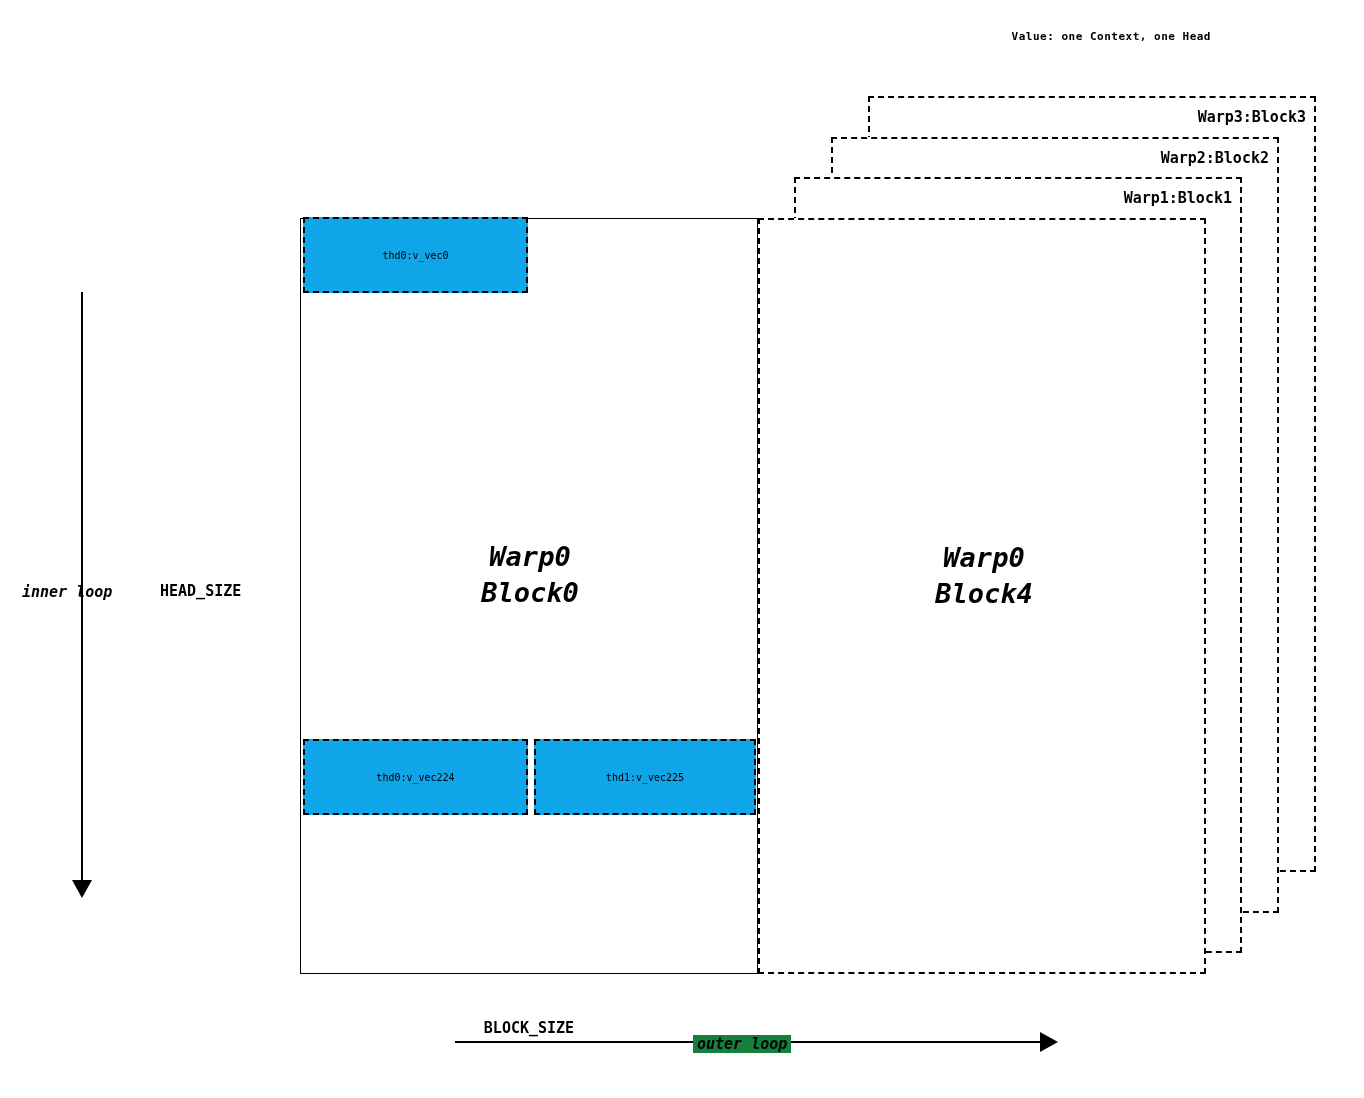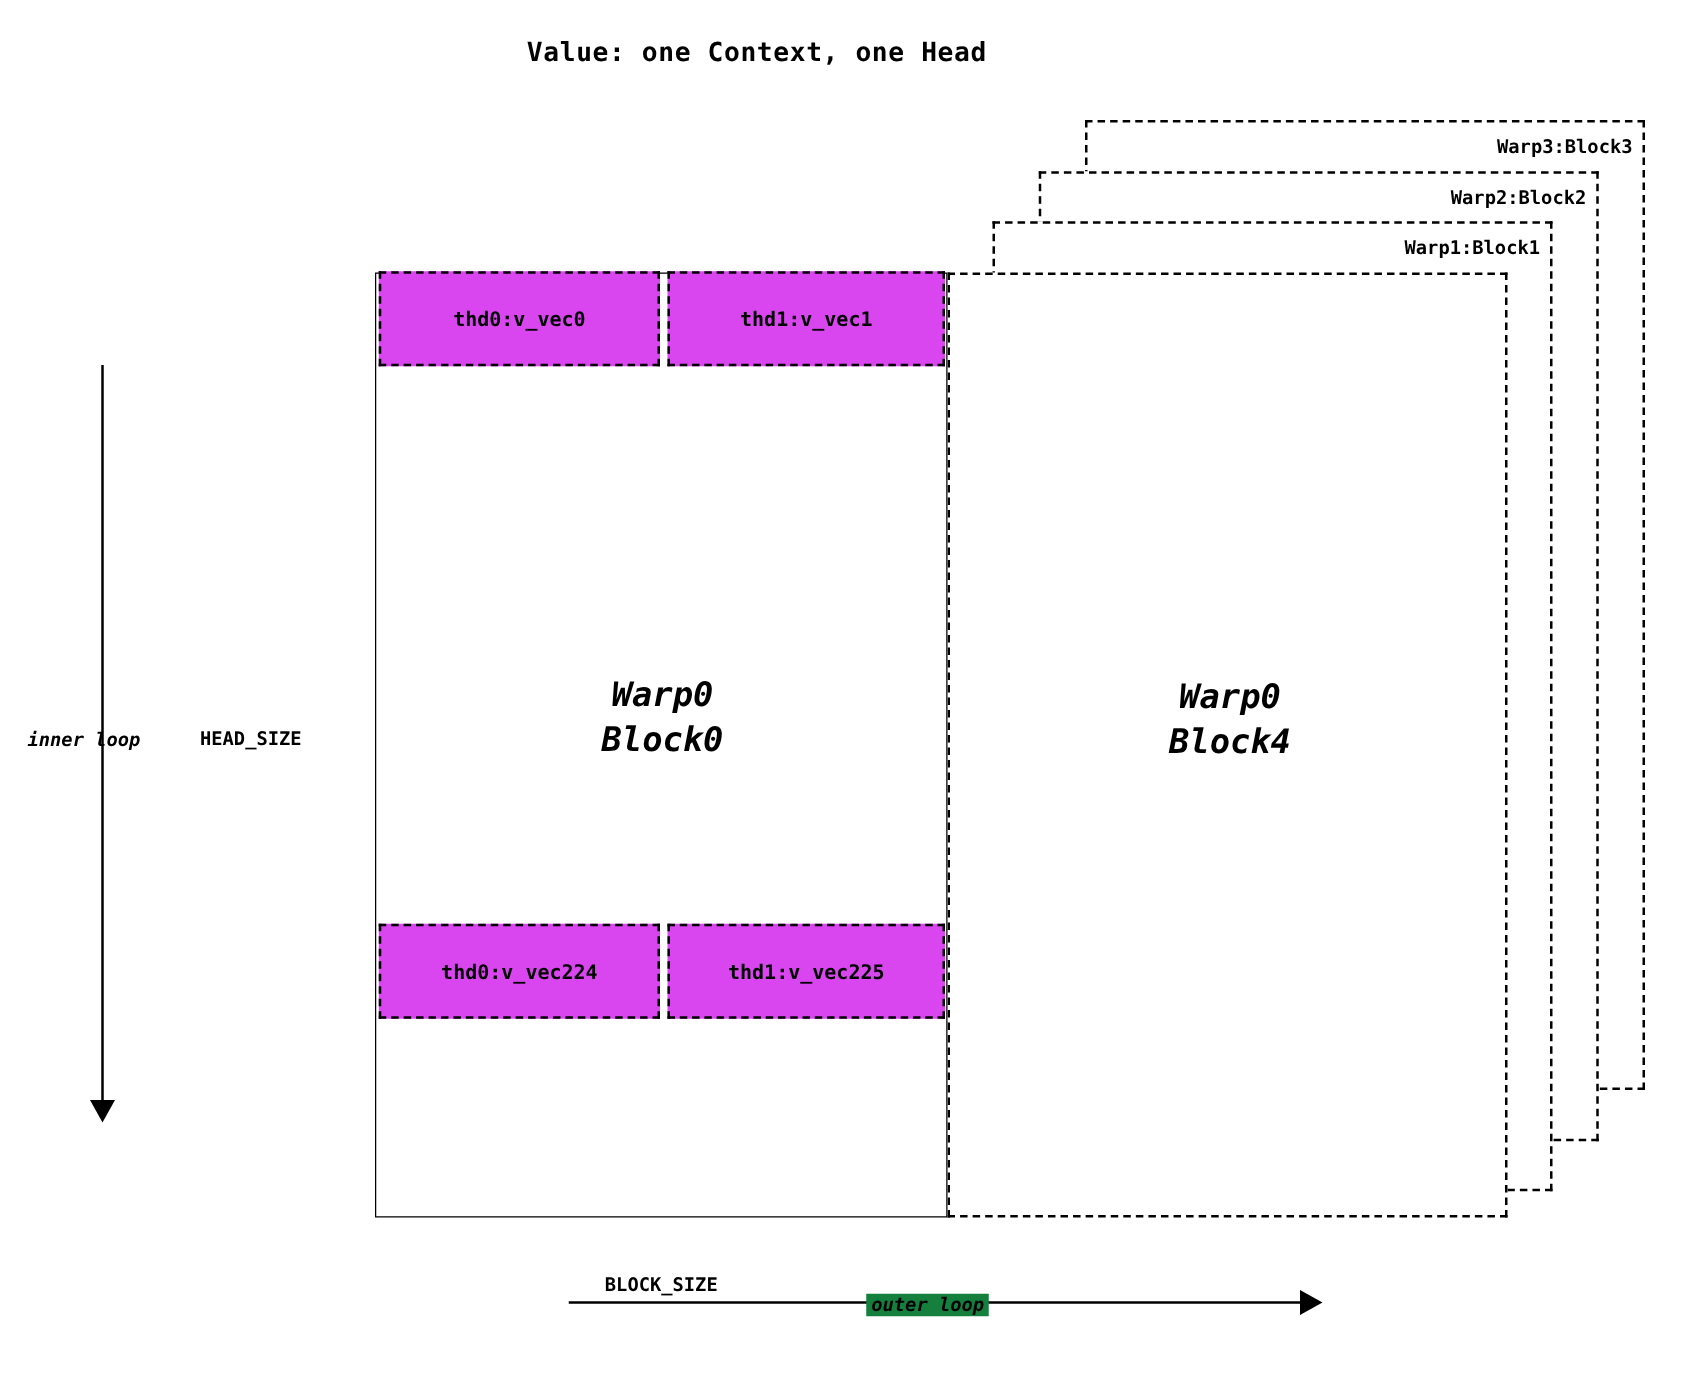--- a/index.html
+++ b/index.html
@@ -17,22 +17,22 @@
     height: 1098px;
     overflow: hidden;
   }
   .abs { position: absolute; }
 
   
   #title {
     left: 0;
     top: 30px;
     width: 1211px;
-    text-align: center;
-    font-size: 21px;
+    text-align: right;
+    font-size: 11px;
     font-weight: bold;
     letter-spacing: 0.5px;
   }
 
   
   .back-block {
     border: 2px dashed #000;
     background: #ffffff;
     box-sizing: border-box;
   }
@@ -94,23 +94,23 @@
     display: flex;
     left: 2px;
   }
   .cell {
     border: 2.5px dashed #000;
     box-sizing: border-box;
     height: 76px;
     display: flex;
     align-items: center;
     justify-content: center;
-    font-size: 16px;
-    font-weight: bold;
-    background: #d946ef;
+    font-size: 10px;
+    font-weight: normal;
+    background: #0ea5e9;
     white-space: nowrap;
   }
   .cell.c0 { width: 225px; }
   .cell.c1 { width: 222px; margin-left: 6px; }
 
   
   #vline {
     left: 81px;
     top: 292px;
     width: 2px;
@@ -198,21 +198,20 @@
 
   <div class="abs" id="block4">
     <div class="warp-caption">Warp0
 Block4</div>
   </div>
 
   <div class="abs" id="block0">
 
     <div class="cell-row" style="top:-2px;">
       <div class="cell c0">thd0:v_vec0</div>
-      <div class="cell c1">thd1:v_vec1</div>
     </div>
 
     <div class="cell-row" style="top:222px;">
     </div>
 
     <div class="cell-row" style="top:520px;">
       <div class="cell c0">thd0:v_vec224</div>
       <div class="cell c1">thd1:v_vec225</div>
     </div>
 

